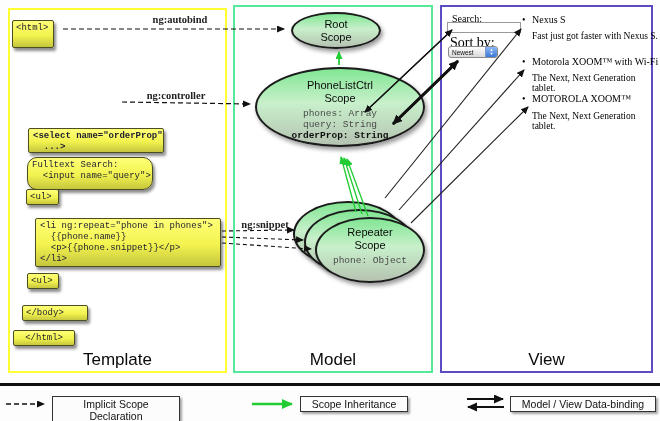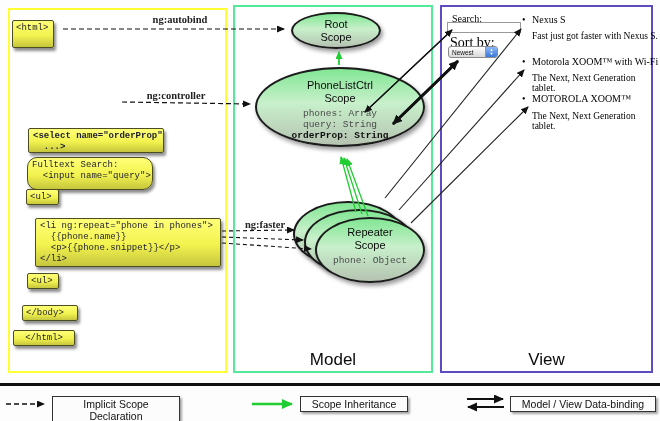--- a/index.html
+++ b/index.html
@@ -50,20 +50,21 @@
 </style>
 </head>
 <body>
 
 <div class="canvas">
 
   <div class="panel template"></div>
   <div class="panel model"></div>
   <div class="panel view"></div>
 
+  <div class="panel-label" style="left:8px;top:350px;width:219px;">Template</div>
   <div class="panel-label" style="left:233px;top:350px;width:200px;">Model</div>
   <div class="panel-label" style="left:440px;top:350px;width:213px;">View</div>
 
   <div class="note" style="left:12px;top:20px;width:42px;height:28px;padding:2px 3px;">
     <div class="code-line">&lt;html&gt;</div>
   </div>
 
 
   <div class="note bold" style="left:28px;top:128px;width:136px;height:25px;">
     <div class="code-line">&lt;select name="orderProp"</div>
@@ -83,31 +84,31 @@
     <div class="code-line">&lt;li ng:repeat="phone in phones"&gt;</div>
     <div class="code-line">  {{phone.name}}</div>
     <div class="code-line">  &lt;p&gt;{{phone.snippet}}&lt;/p&gt;</div>
     <div class="code-line">&lt;/li&gt;</div>
   </div>
 
   <div class="note" style="left:27px;top:273px;width:32px;height:16px;padding:2px 3px;">
     <div class="code-line">&lt;ul&gt;</div>
   </div>
 
-  <div class="note" style="left:22px;top:305px;width:56px;height:16px;padding:2px 3px;">
+  <div class="note" style="left:22px;top:305px;width:66px;height:16px;padding:2px 3px;">
     <div class="code-line">&lt;/body&gt;</div>
   </div>
 
   <div class="note" style="left:13px;top:330px;width:62px;height:16px;padding:2px 11px;text-align:right;">
     <div class="code-line">&lt;/html&gt;</div>
   </div>
 
   <div class="arrow-label" style="left:130px;top:14px;width:100px;">ng:autobind</div>
   <div class="arrow-label" style="left:126px;top:90px;width:100px;">ng:controller</div>
-  <div class="arrow-label" style="left:233px;top:219px;width:64px;">ng:faster</div>
+  <div class="arrow-label" style="left:233px;top:219px;width:64px;">ng:snippet</div>
 
   <div class="scope" style="left:291px;top:12px;width:90px;height:37px;padding-top:4px;z-index:5;">
     <div class="sname">Root</div>
     <div class="sname">Scope</div>
   </div>
 
   <div class="scope" style="left:255px;top:67px;width:170px;height:80px;padding-top:10px;z-index:5;">
     <div class="sname">PhoneListCtrl</div>
     <div class="sname">Scope</div>
     <div class="sprops">

